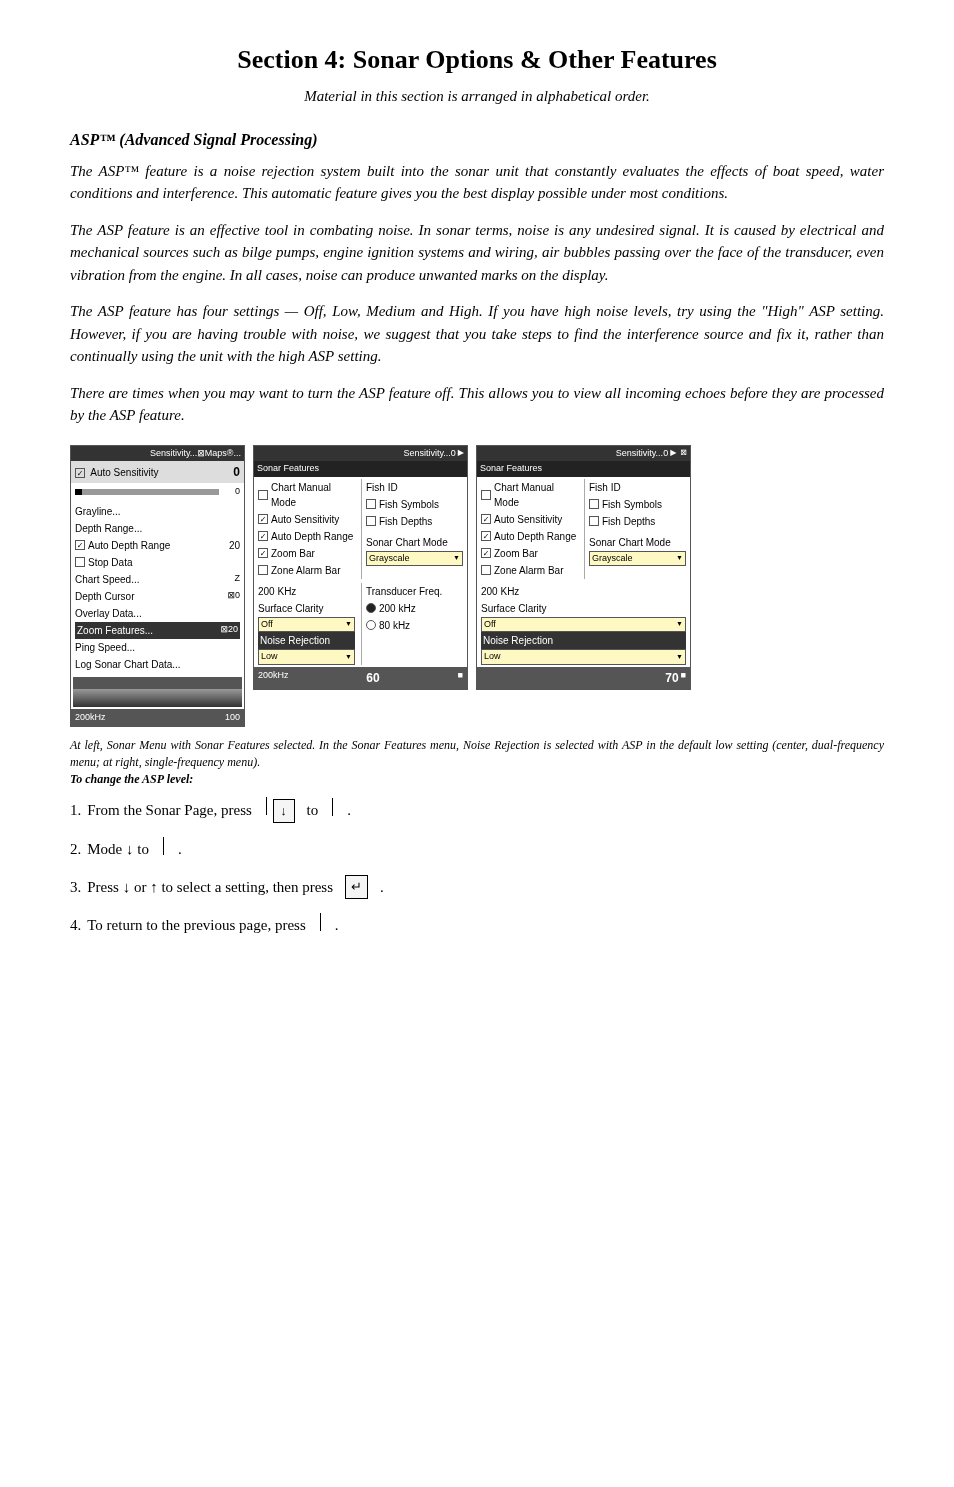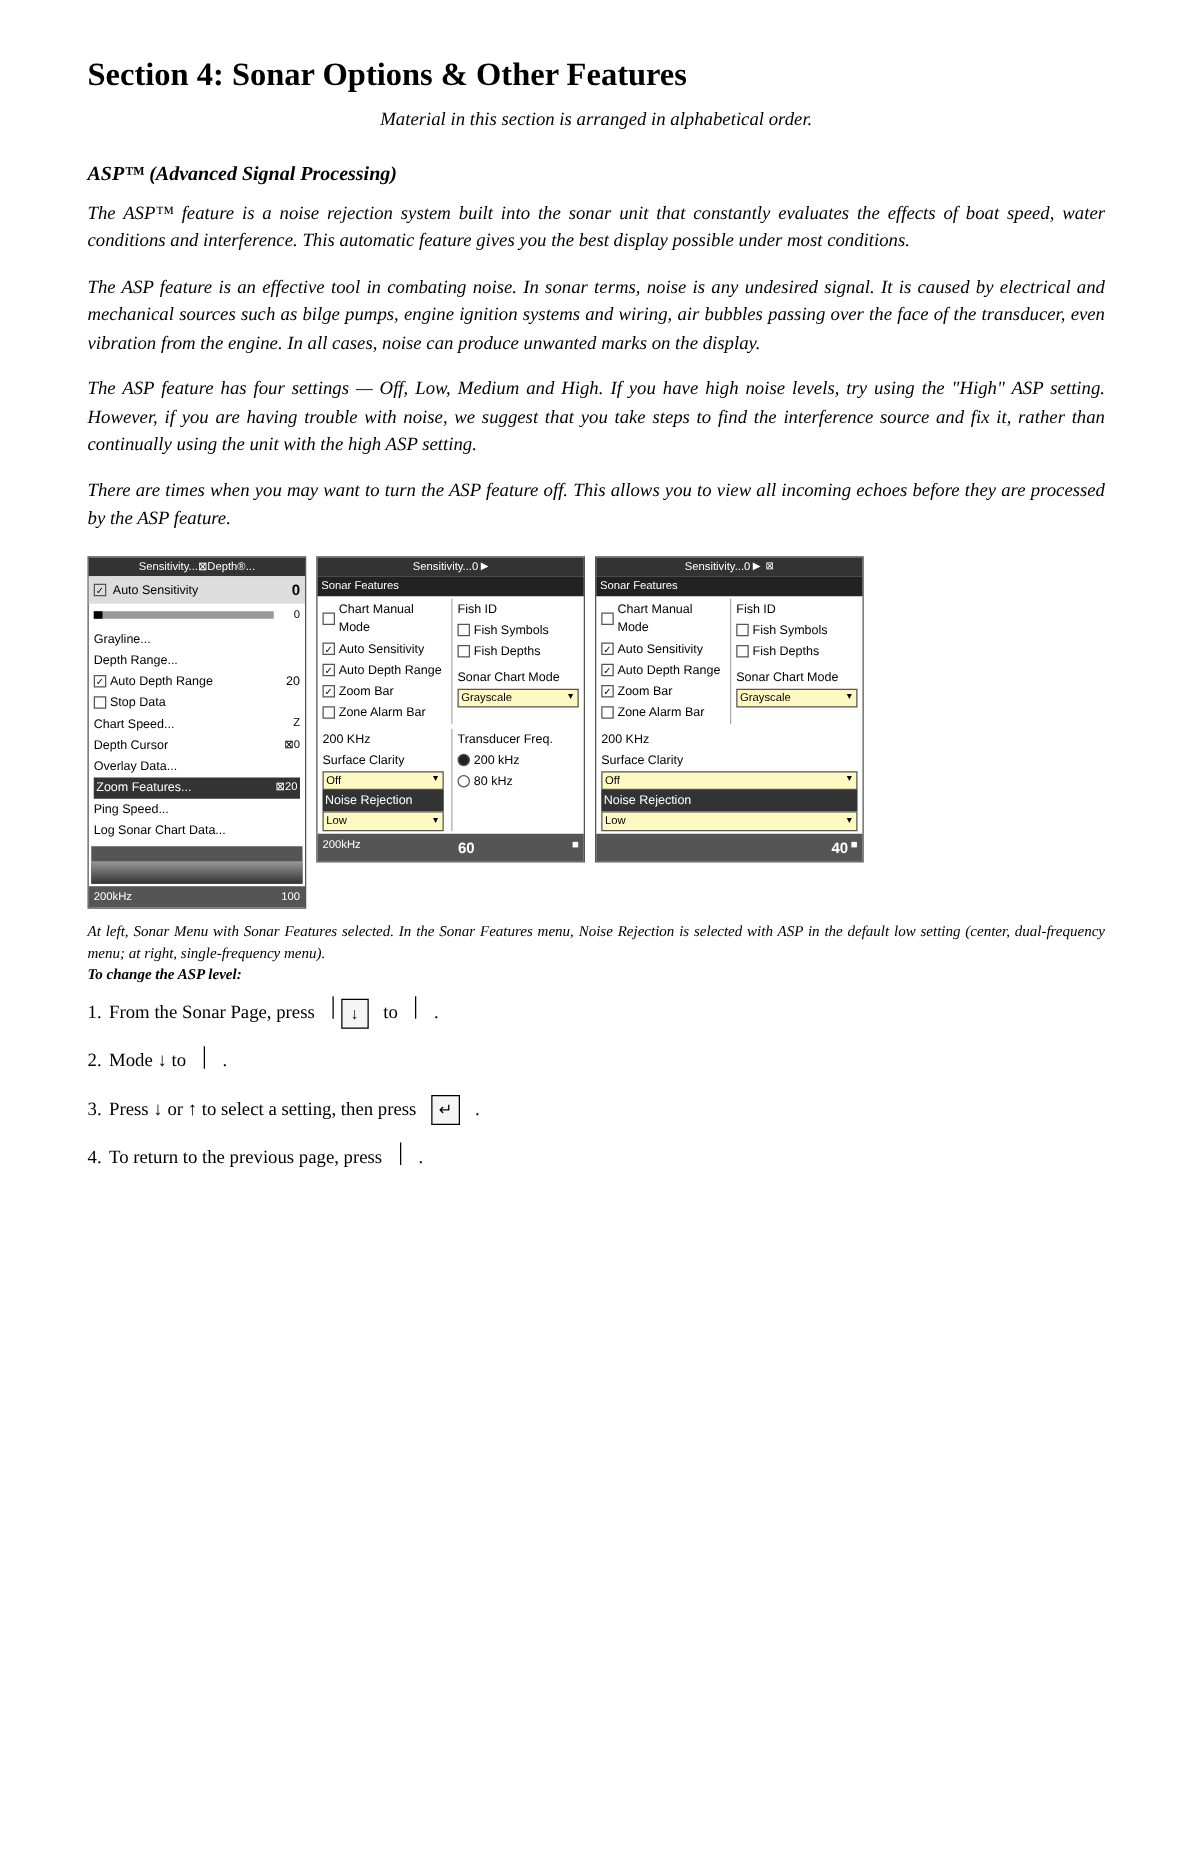--- a/index.html
+++ b/index.html
@@ -7,21 +7,21 @@
       font-family: Georgia, 'Times New Roman', serif;
       background: #fff;
       color: #000;
       width: 954px;
       min-height: 1487px;
       padding: 40px 70px;
       font-size: 15px;
       line-height: 1.5;
     }
     h1 {
-      text-align: left;
+      text-align: center;
       font-size: 26px;
       font-weight: bold;
       margin-bottom: 6px;
     }
     .subtitle {
       text-align: center;
       font-size: 15px;
       margin-bottom: 20px;
     }
     h2 {
@@ -48,21 +48,21 @@
       font-family: Arial, sans-serif;
       width: 195px;
       flex-shrink: 0;
     }
     .sonar-panel .top-bar {
       background: #333;
       color: #fff;
       font-size: 9px;
       padding: 1px 3px;
       display: flex;
-      justify-content: center;
+      justify-content: flex-end;
       align-items: center;
     }
     .sonar-panel .sensitivity-row {
       display: flex;
       align-items: center;
       justify-content: space-between;
       padding: 2px 4px;
       background: #ddd;
     }
     .sonar-panel .sens-value {
@@ -223,21 +223,21 @@
 <p>The ASP™ feature is a noise rejection system built into the sonar unit that constantly evaluates the effects of boat speed, water conditions and interference. This automatic feature gives you the best display possible under most conditions.</p>
 <p>The ASP feature is an effective tool in combating noise. In sonar terms, noise is any undesired signal. It is caused by electrical and mechanical sources such as bilge pumps, engine ignition systems and wiring, air bubbles passing over the face of the transducer, even vibration from the engine. In all cases, noise can produce unwanted marks on the display.</p>
 <p>The ASP feature has four settings — Off, Low, Medium and High. If you have high noise levels, try using the "High" ASP setting. However, if you are having trouble with noise, we suggest that you take steps to find the interference source and fix it, rather than continually using the unit with the high ASP setting.</p>
 <p>There are times when you may want to turn the ASP feature off. This allows you to view all incoming echoes before they are processed by the ASP feature.</p>
 
 <div class="figure-area">
 
   <div class="sonar-panel panel-left">
     <div class="top-bar">
       <span>Sensitivity...</span>
-      <span>⊠Depth®...</span>
+      <span>⊠Maps®...</span>
     </div>
     <div class="sensitivity-row">
       <span>
         <span class="checkbox checked"></span>
         <span>Auto Sensitivity</span>
       </span>
       <span class="sens-value">0</span>
     </div>
     <div class="slider-row">
       <div class="slider-track">
@@ -470,21 +470,21 @@
           <span>Noise Rejection</span>
         </div>
         <div class="select-box">
           <span>Low</span>
           <span class="select-arrow">▼</span>
         </div>
       </div>
     </div>
     <div class="bottom-area">
       <span style="flex:1;"></span>
-      <span style="font-weight:bold;font-size:12px;">40</span>
+      <span style="font-weight:bold;font-size:12px;">70</span>
       <span style="font-size:9px;margin-left:2px;">■</span>
     </div>
   </div>
 
 </div>
 
 <p class="caption">
   <span>At left, Sonar Menu with Sonar Features selected. In the Sonar Features menu, Noise Rejection is selected with ASP in the default low setting (center, dual-frequency menu; at right, single-frequency menu).</span><br>
   <strong>To change the ASP level:</strong>
 </p>

